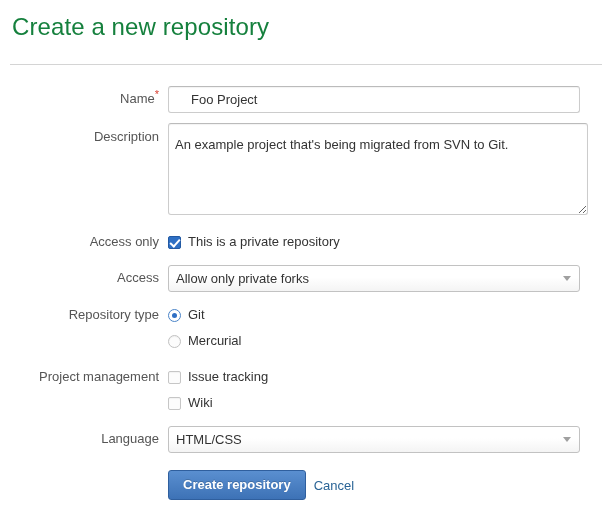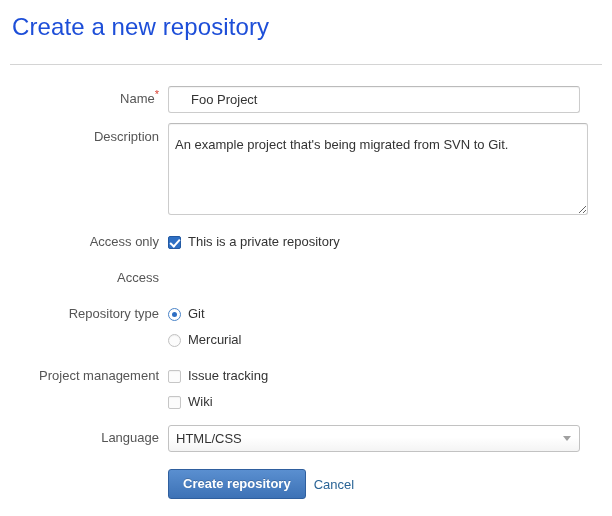--- a/index.html
+++ b/index.html
@@ -23,21 +23,21 @@
     box-sizing: border-box;
   }
 
   
   .page-title {
     position: absolute;
     left: 12px;
     top: 12px;
     font-size: 24px;
     font-weight: normal;
-    color: #1d4ed8;
+    color: #15803d;
     letter-spacing: 0.1px;
     margin: 0;
     line-height: 30px;
   }
   .title-divider {
     position: absolute;
     left: 10px;
     top: 64px;
     width: 592px;
     height: 1px;
@@ -273,20 +273,28 @@
       <div class="field-col">
         <div class="option">
           <span class="cbox on"></span>
           <span class="opt-label">This is a private repository</span>
         </div>
       </div>
     </div>
 
     <div class="row">
       <div class="label-col">Access</div>
+      <div class="field-col">
+        <div class="select-wrap">
+          <select class="select-input">
+            <option>Allow only private forks</option>
+          </select>
+          <span class="select-arrow"></span>
+        </div>
+      </div>
     </div>
 
     <div class="row">
       <div class="label-col">Repository type</div>
       <div class="field-col">
         <div class="option">
           <span class="radio on"></span>
           <span class="opt-label">Git</span>
         </div>
         <div class="option">

